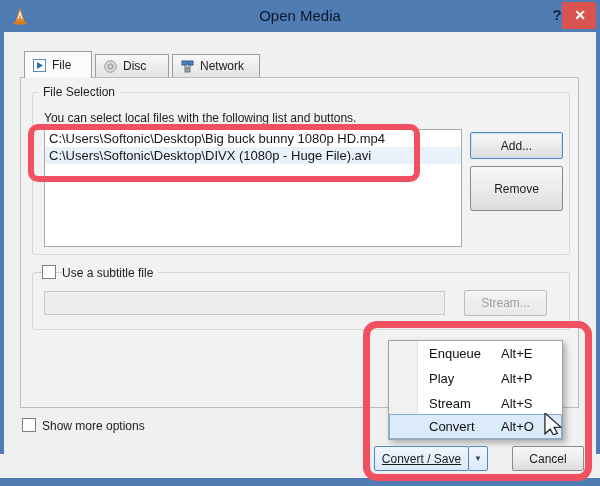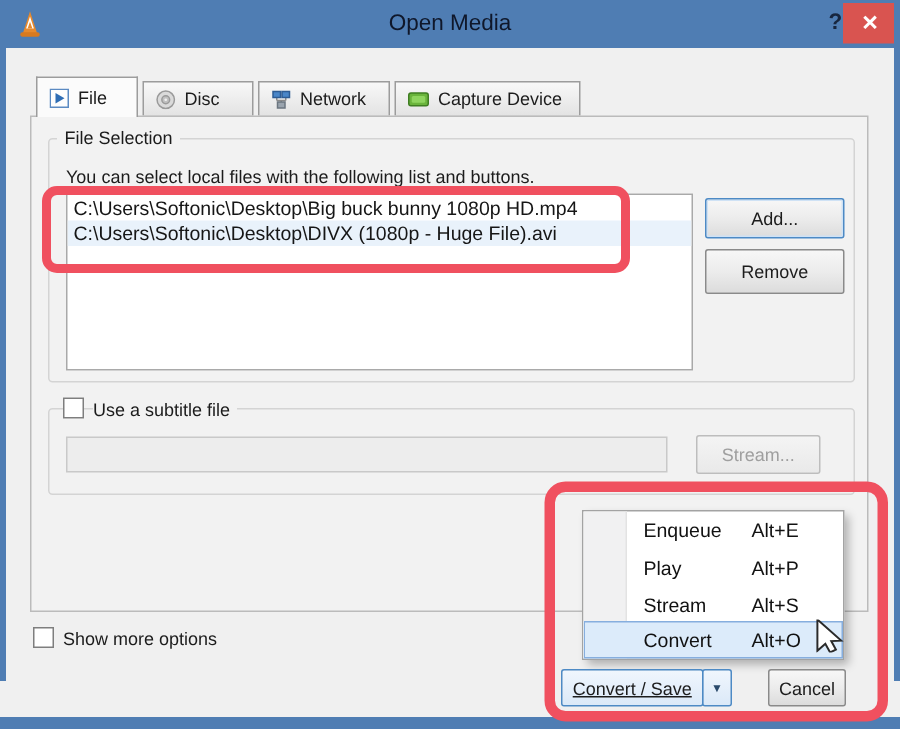--- a/index.html
+++ b/index.html
@@ -46,24 +46,24 @@
   .listbox { position:absolute; left:44px; top:129px; width:418px; height:118px; background:#fff;
              border:1px solid #a9a9a9; z-index:2; overflow:hidden; }
   .file-row { height:17px; line-height:17px; padding-left:4px; font-size:13px; color:#161616; white-space:nowrap; }
   .file-row.selected { background:#e9f2fb; }
 
   
   .btn { position:absolute; display:flex; align-items:center; justify-content:center; font-size:12px;
          color:#1c1c1c; background:linear-gradient(#f7f7f7,#ececec 50%,#dcdcdc);
          border:1px solid #8a8a8a; border-radius:2px; z-index:2; }
   #btn-add    { left:470px; top:132px; width:93px; height:27px; border-color:#4d8ac5; box-shadow:0 0 0 1px #cfe2f5 inset; }
-  #btn-remove { left:470px; top:166px; width:93px; height:30px; }
+  #btn-remove { left:470px; top:166px; width:93px; height:45px; }
   #btn-browse { left:464px; top:290px; width:83px; height:26px; color:#9f9f9f; border-color:#bdbdbd;
                 background:linear-gradient(#f4f4f4,#e9e9e9); }
-  #btn-cancel { left:512px; top:446px; width:52px; height:25px; z-index:8; }
+  #btn-cancel { left:512px; top:446px; width:72px; height:25px; z-index:8; }
   #btn-convertsave { left:374px; top:446px; width:95px; height:25px; z-index:8;
                      border-color:#4d8ac5; background:linear-gradient(#f0f6fd,#dbe9f8);text-decoration:underline; }
   #btn-cs-arrow { left:468px; top:446px; width:20px; height:25px; z-index:8; border-color:#4d8ac5;
                   background:linear-gradient(#f0f6fd,#dbe9f8); font-size:8px; color:#2a4a6b; }
 
   
   .check { position:absolute; width:14px; height:14px; background:#fff; border:1px solid #7e7e7e; z-index:3; }
   #chk-sub  { left:42px; top:265px; }
   #lbl-sub  { position:absolute; left:62px; top:266px; font-size:12px; color:#1c1c1c; background:#f2f2f2; padding-right:5px; z-index:3; }
   .textinput { position:absolute; left:44px; top:291px; width:401px; height:24px; background:#ededed;
@@ -131,27 +131,20 @@
       <line x1="3.5" y1="4" x2="3.5" y2="7" stroke="#8a8a8a"></line>
       <line x1="9.5" y1="4" x2="9.5" y2="7" stroke="#8a8a8a"></line>
       <line x1="3.5" y1="7" x2="9.5" y2="7" stroke="#8a8a8a"></line>
       <line x1="6.5" y1="7" x2="6.5" y2="9" stroke="#8a8a8a"></line>
       <rect x="1" y="1" width="5" height="4" fill="#4a86c8" stroke="#2e5c94"></rect>
       <rect x="7" y="1" width="5" height="4" fill="#4a86c8" stroke="#2e5c94"></rect>
       <rect x="4" y="8" width="5" height="4" fill="#9aa4ae" stroke="#6b7680"></rect>
     </svg>
     <span>Network</span>
   </div>
-  <div class="tab" id="tab-capture">
-    <svg width="14" height="13" viewBox="0 0 14 13">
-      <rect x="0.5" y="2" width="13" height="8.5" rx="1.5" fill="#6ab43c" stroke="#3f7d22"></rect>
-      <rect x="2.5" y="4" width="9" height="4.5" rx="1" fill="#8ed45e"></rect>
-    </svg>
-    <span>Capture Device</span>
-  </div>
 
   <div class="panel"></div>
 
   <div class="groupbox" id="group-files"></div>
   <div class="legend" id="legend-files">File Selection</div>
   <div class="desc">You can select local files with the following list and buttons.</div>
 
   <div class="listbox">
     <div class="file-row">C:\Users\Softonic\Desktop\Big buck bunny 1080p HD.mp4</div>
     <div class="file-row selected">C:\Users\Softonic\Desktop\DIVX (1080p - Huge File).avi</div>

